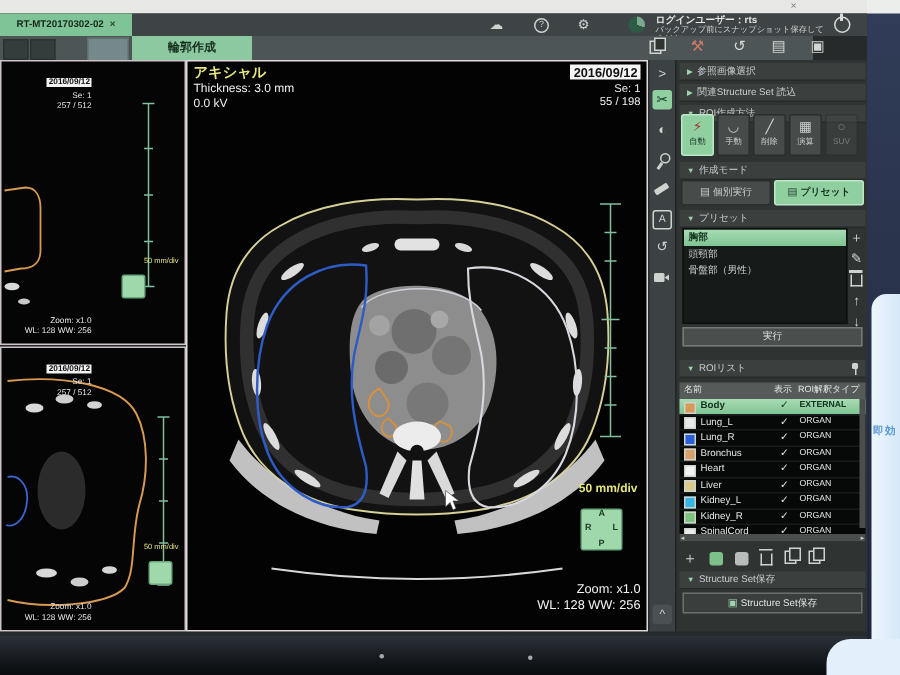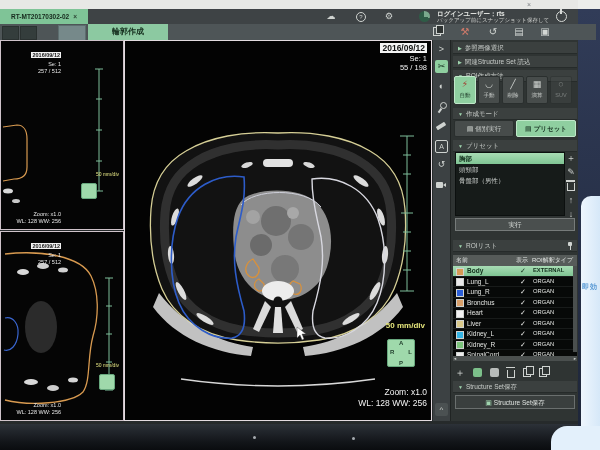--- a/index.html
+++ b/index.html
@@ -24,21 +24,21 @@
   #patient-tab .tab-close{margin-left:4px;color:#2c4434;}
   .tb-ic{font-size:9px;line-height:15px;color:#cfd3d0;text-align:center;width:12px;top:0;}
   #help-ic{border:1px solid #cfd3d0;border-radius:50%;width:8px;height:8px;line-height:8px;font-size:6px;top:3px;}
   #status-pie{left:419px;top:2px;width:11px;height:11px;border-radius:50%;
     background:conic-gradient(#7aa98d 0 30%,#2e5b46 30% 100%);}
   #login-block{left:437px;top:1px;width:116px;color:#e6e8e5;}
   #login-user{font-size:6.5px;font-weight:bold;line-height:7px;}
   #login-note{font-size:5.5px;line-height:6px;color:#d2d4d1;}
   #power-ic{left:556px;top:2px;width:9px;height:9px;border:1.5px solid #d7dad7;border-radius:50%;}
   #power-ic::after{content:"";position:absolute;left:3px;top:-3px;width:1.5px;height:5px;background:#d7dad7;}
-  #tool-bar{left:0;top:24px;width:596px;height:16px;background:#4e5557;}
+  #tool-bar{left:0;top:24px;width:542px;height:16px;background:#4e5557;}
   .tb-sq{top:2px;width:15px;height:12px;background:#343d3c;border:1px solid #2a3130;}
   #tb-sq3{left:58px;top:1px;width:26px;height:14px;background:#76898a;border:1px solid #5d6e6f;}
   #contour-tab{left:88px;top:0;width:80px;height:16px;background:#8cc9a1;color:#16301f;
     font-size:8px;line-height:16px;text-align:center;font-weight:bold;}
   .tr-ic{top:2px;font-size:10px;line-height:12px;color:#d3d7d4;text-align:center;width:14px;}
   
   .thumb{left:0;width:124px;background:#050505;border:1px solid #cfc3ca;box-sizing:border-box;}
   #thumb1{top:40px;height:190px;}
   #thumb2{top:231px;height:190px;}
   .t-top{left:2px;top:2px;width:58px;text-align:right;color:#e8e8e8;}
@@ -265,20 +265,25 @@
         <line x1="276" y1="172" x2="288" y2="172"></line>
         <line x1="278" y1="114" x2="286" y2="114"></line>
           <line x1="278" y1="133" x2="286" y2="133"></line>
         <line x1="278" y1="191" x2="286" y2="191"></line>
           <line x1="278" y1="210" x2="286" y2="210"></line>
           <line x1="278" y1="229" x2="286" y2="229"></line>
       </g>
       <path d="M56,338 Q153,352 250,338" stroke="#d8d8d8" stroke-width="1.4" fill="none"></path>
       <path d="M172,286 l0,11 3,-3 2,5 2,-1 -2,-5 4,0 z" fill="#ffffff" stroke="#333" stroke-width="0.4"></path>
     </svg>
+    <div class="abs" id="vp-topleft">
+      <div id="vp-orient">アキシャル</div>
+      <div id="vp-thk">Thickness: 3.0 mm</div>
+      <div id="vp-kv">0.0 kV</div>
+    </div>
     <div class="abs" id="vp-date">2016/09/12</div>
     <div class="abs" id="vp-series">Se: 1</div>
     <div class="abs" id="vp-slice">55 / 198</div>
     <div class="abs" id="vp-scale">50 mm/div</div>
     <div class="abs" id="vp-cube">
       <span id="cube-a">A</span>
       <span id="cube-p">P</span>
       <span id="cube-r">R</span>
       <span id="cube-l">L</span>
     </div>

